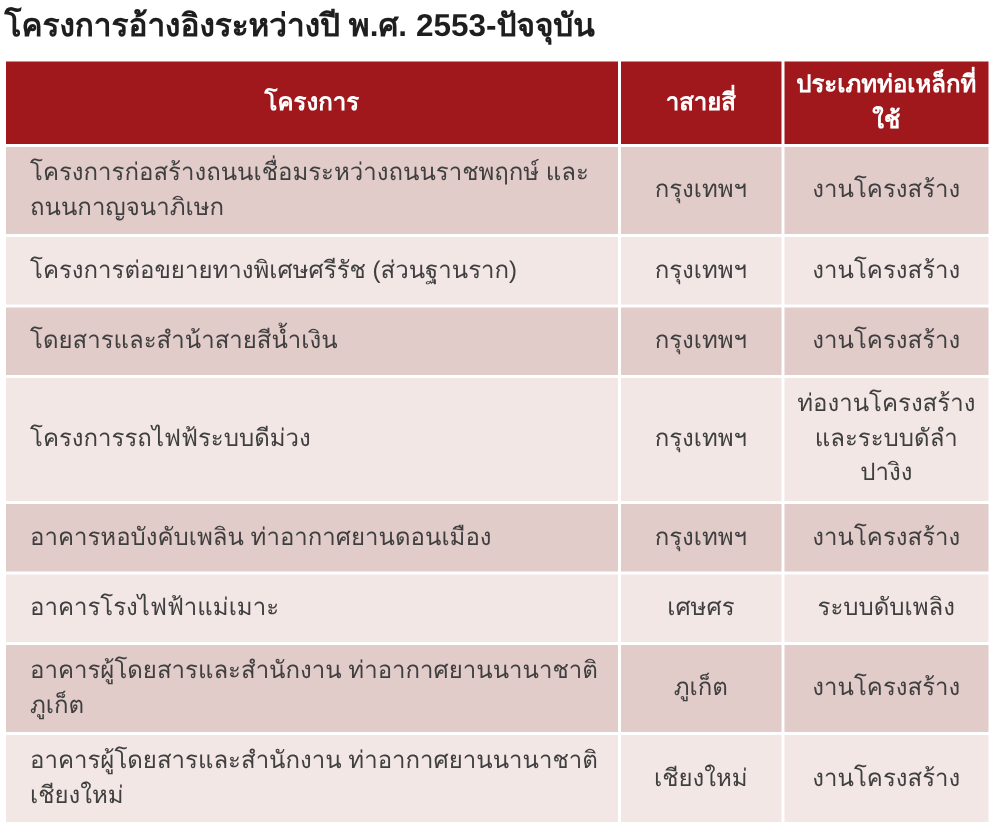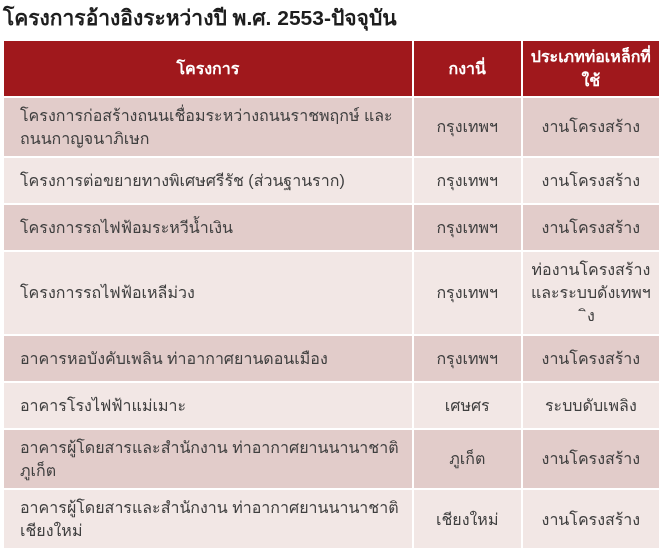--- a/index.html
+++ b/index.html
@@ -73,44 +73,44 @@
 
   <table class="ref-table">
     <colgroup>
       <col class="c-project">
       <col class="c-location">
       <col class="c-type">
     </colgroup>
     <thead>
       <tr>
         <th>โครงการ</th>
-        <th>กงานี่</th>
+        <th>าสายสี่</th>
         <th>ประเภทท่อเหล็กที่ใช้</th>
       </tr>
     </thead>
     <tbody>
         <tr class="odd">
     <td class="cell-project">โครงการก่อสร้างถนนเชื่อมระหว่างถนนราชพฤกษ์ และถนนกาญจนาภิเษก</td>
     <td class="cell-location">กรุงเทพฯ</td>
     <td class="cell-type">งานโครงสร้าง</td>
   </tr>
         <tr class="even">
     <td class="cell-project">โครงการต่อขยายทางพิเศษศรีรัช (ส่วนฐานราก)</td>
     <td class="cell-location">กรุงเทพฯ</td>
     <td class="cell-type">งานโครงสร้าง</td>
   </tr>
         <tr class="odd">
-    <td class="cell-project">โครงการรถไฟฟ้อมระหวีน้ำเงิน</td>
+    <td class="cell-project">โดยสารและสำน้าสายสีน้ำเงิน</td>
     <td class="cell-location">กรุงเทพฯ</td>
     <td class="cell-type">งานโครงสร้าง</td>
   </tr>
         <tr class="even">
-    <td class="cell-project">โครงการรถไฟฟ้อเหลีม่วง</td>
+    <td class="cell-project">โครงการรถไฟฟ้ระบบดีม่วง</td>
     <td class="cell-location">กรุงเทพฯ</td>
-    <td class="cell-type">ท่องานโครงสร้าง และระบบดังเทพฯิง</td>
+    <td class="cell-type">ท่องานโครงสร้าง และระบบดัลำปางิง</td>
   </tr>
         <tr class="odd">
     <td class="cell-project">อาคารหอบังคับเพลิน ท่าอากาศยานดอนเมือง</td>
     <td class="cell-location">กรุงเทพฯ</td>
     <td class="cell-type">งานโครงสร้าง</td>
   </tr>
         <tr class="even">
     <td class="cell-project">อาคารโรงไฟฟ้าแม่เมาะ</td>
     <td class="cell-location">เศษศร</td>
     <td class="cell-type">ระบบดับเพลิง</td>

